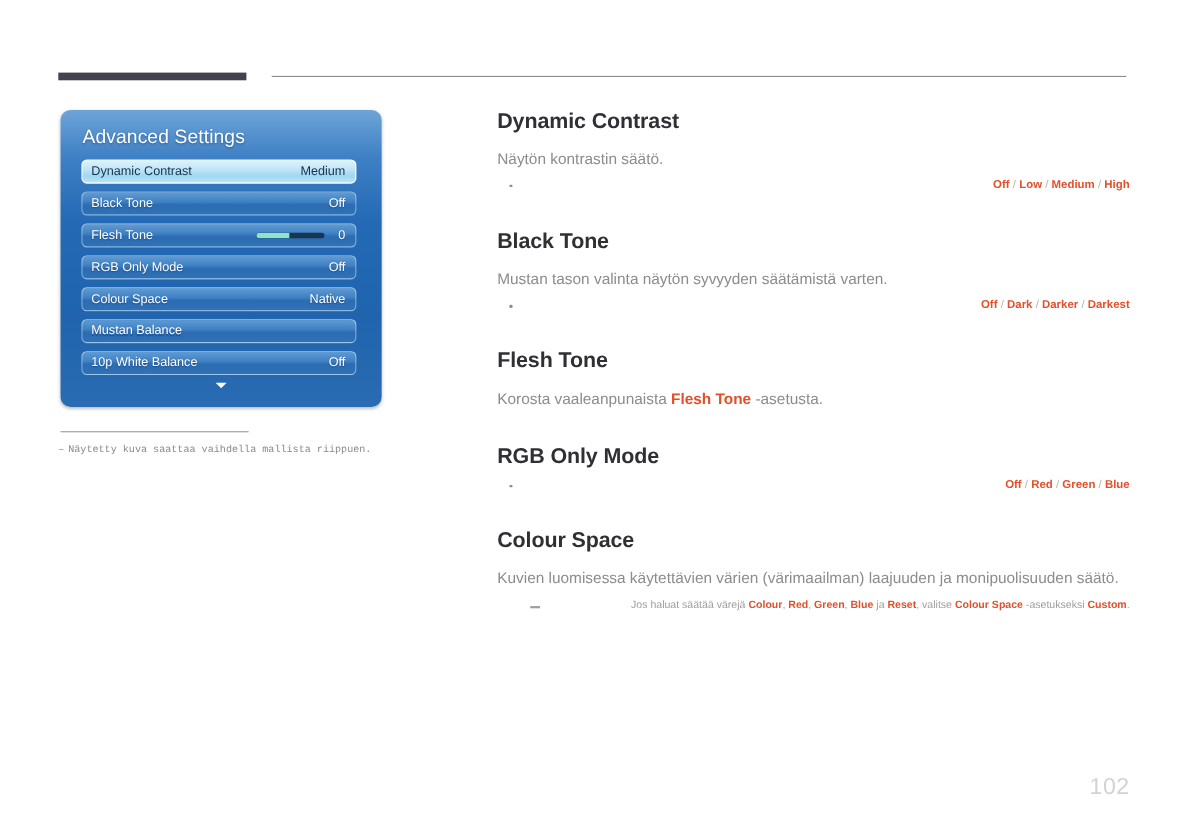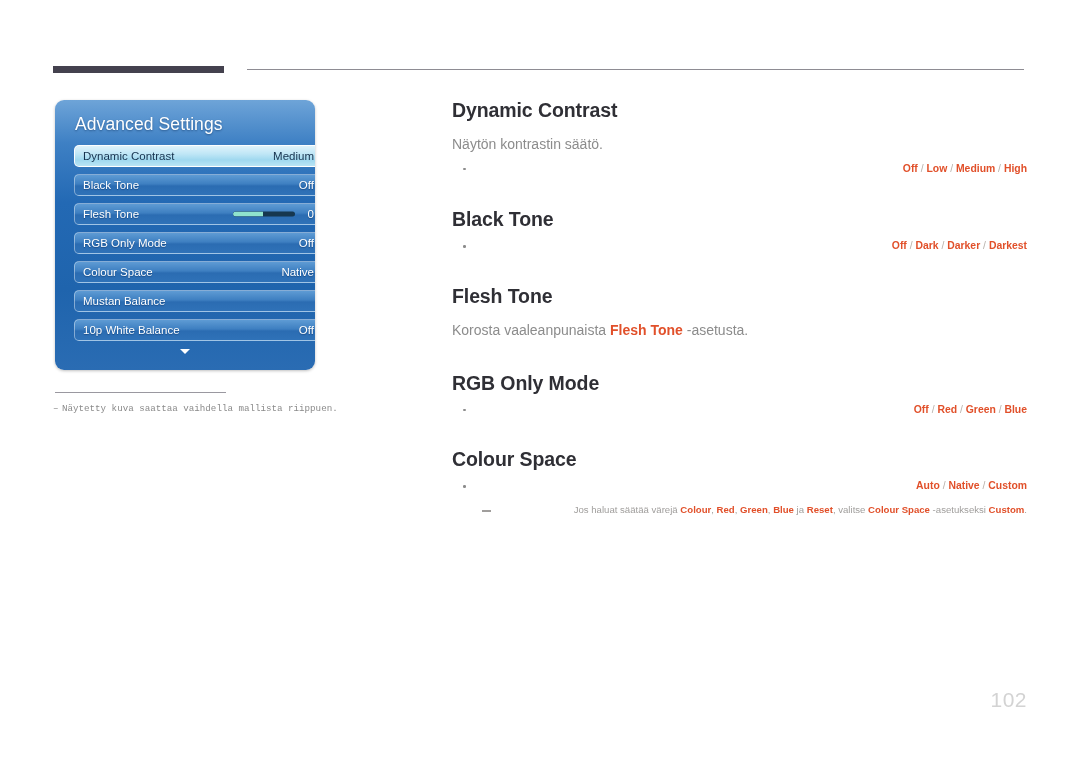--- a/index.html
+++ b/index.html
@@ -32,21 +32,21 @@
     width: 777px;
     height: 1px;
     background: #8e8c93;
   }
 
   
   .osd-panel {
     position: absolute;
     left: 55px;
     top: 100px;
-    width: 260px;
+    width: 292px;
     height: 270px;
     border-radius: 9px;
     background: linear-gradient(180deg,
                 #6ea4d8 0%,
                 #3e80c4 16%,
                 #2369b4 38%,
                 #1f64ad 70%,
                 #2a6cb3 100%);
     box-shadow: 0 1px 3px rgba(0,0,0,0.25);
     overflow: hidden;
@@ -244,21 +244,21 @@
   
   .gap-a { height: 32px; }
   .gap-b { height: 31px; }
   .gap-c { height: 32px; }
   .gap-d { height: 31px; }
 
   
   .page-num {
     position: absolute;
     right: 53px;
-    top: 688px;
+    top: 704px;
     font-size: 21px;
     color: #d3d3d3;
     letter-spacing: .5px;
   }
 </style>
 </head>
 <body>
 
 <div class="header-bar"></div>
 <div class="header-rule"></div>
@@ -314,20 +314,21 @@
     <p class="sec-desc">Näytön kontrastin säätö.</p>
     <ul class="opts">
       <li id="opts-dc"><span>Off</span><span class="sep"> / </span><span>Low</span><span class="sep"> / </span><span>Medium</span><span class="sep"> / </span><span>High</span></li>
     </ul>
   </section>
 
   <div class="gap-a"></div>
 
   <section class="sec">
     <h2 class="sec-title">Black Tone</h2>
+    <p class="sec-desc">Mustan tason valinta näytön syvyyden säätämistä varten.</p>
     <ul class="opts">
       <li id="opts-bt"><span>Off</span><span class="sep"> / </span><span>Dark</span><span class="sep"> / </span><span>Darker</span><span class="sep"> / </span><span>Darkest</span></li>
     </ul>
   </section>
 
   <div class="gap-b"></div>
 
   <section class="sec">
     <h2 class="sec-title">Flesh Tone</h2>
     <p class="sec-desc"><span>Korosta vaaleanpunaista </span><span class="hl">Flesh Tone</span><span> -asetusta.</span></p>
@@ -339,20 +340,18 @@
     <h2 class="sec-title">RGB Only Mode</h2>
     <ul class="opts">
       <li id="opts-rgb"><span>Off</span><span class="sep"> / </span><span>Red</span><span class="sep"> / </span><span>Green</span><span class="sep"> / </span><span>Blue</span></li>
     </ul>
   </section>
 
   <div class="gap-d"></div>
 
   <section class="sec">
     <h2 class="sec-title">Colour Space</h2>
-    <ul class="opts">
-      <li id="opts-cs"><span>Auto</span><span class="sep"> / </span><span>Native</span><span class="sep"> / </span><span>Custom</span></li>
-    </ul>
+    <p class="sec-desc">Kuvien luomisessa käytettävien värien (värimaailman) laajuuden ja monipuolisuuden säätö.</p>
     <p class="subnote"><span>Jos haluat säätää värejä </span><span class="hl">Colour</span><span>, </span><span class="hl">Red</span><span>, </span><span class="hl">Green</span><span>, </span><span class="hl">Blue</span><span> ja </span><span class="hl">Reset</span><span>, valitse </span><span class="hl">Colour Space</span><span> -asetukseksi </span><span class="hl">Custom</span><span>.</span></p>
   </section>
 </div>
 
 <div class="page-num">102</div>
 
 </body></html>

